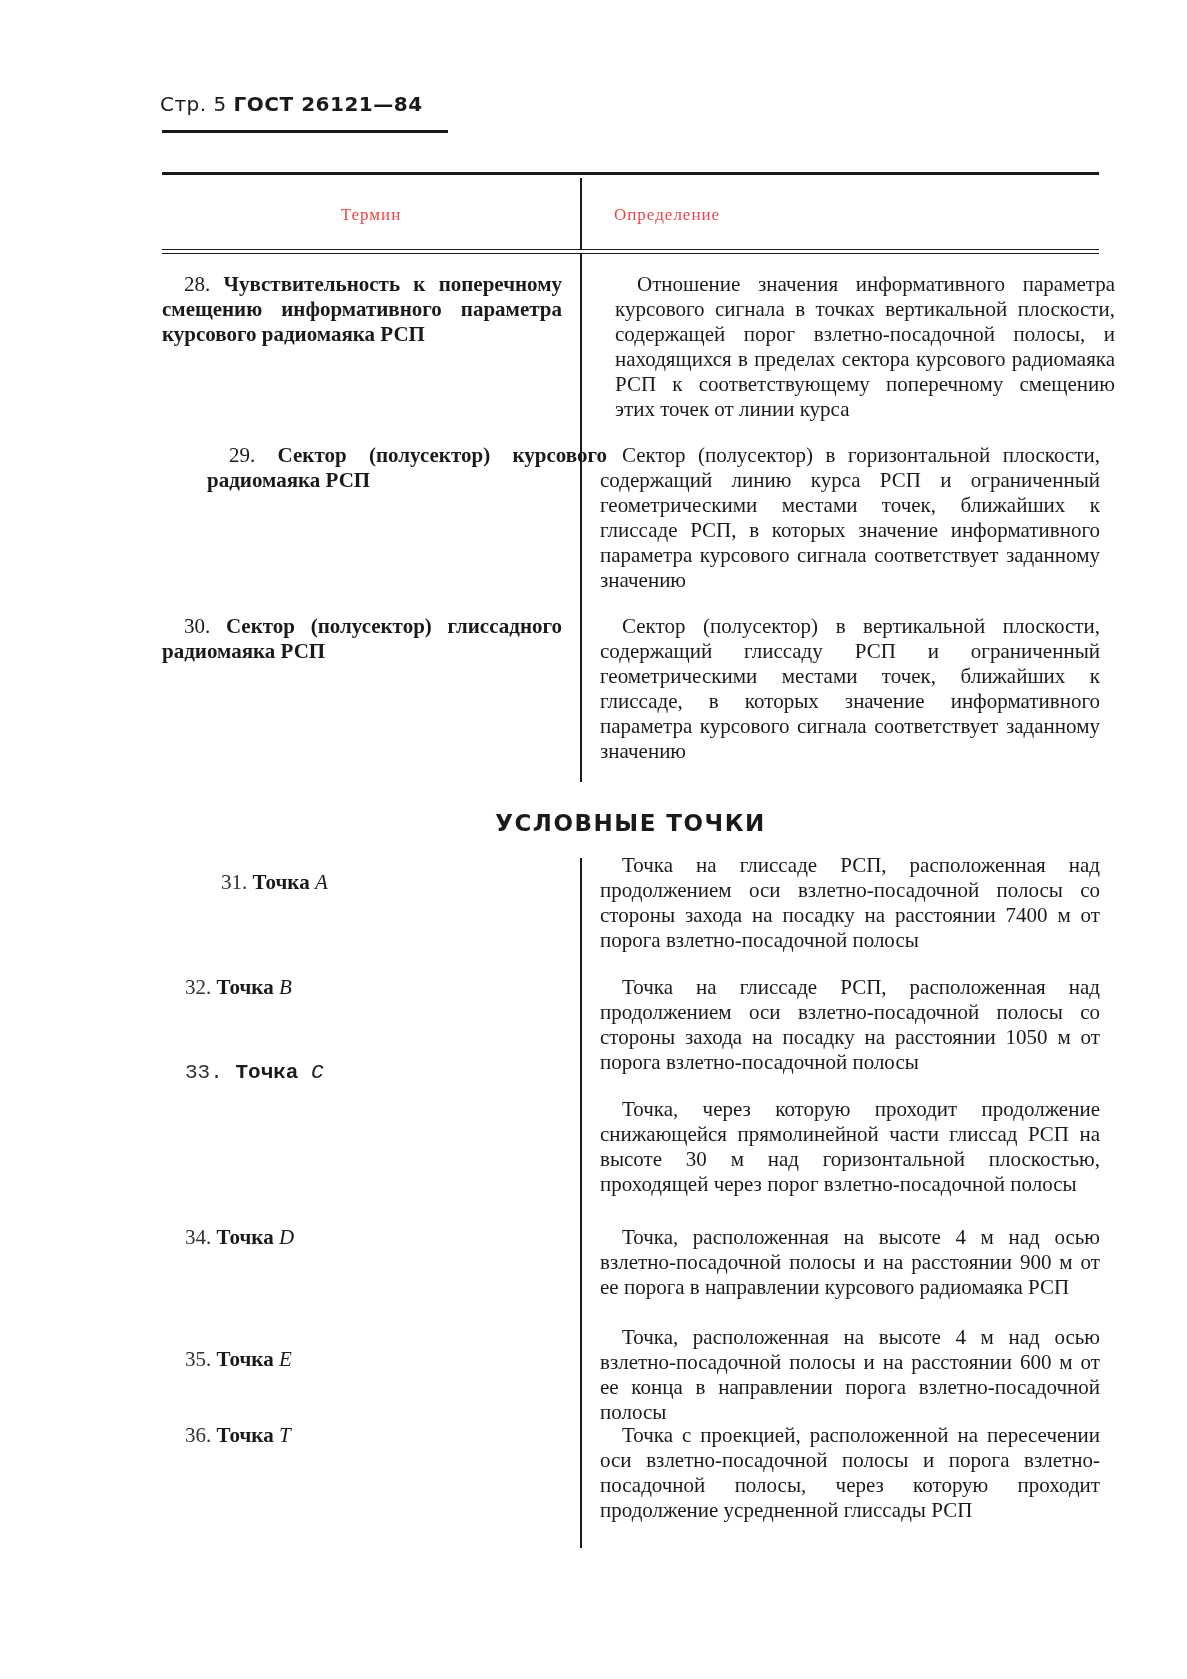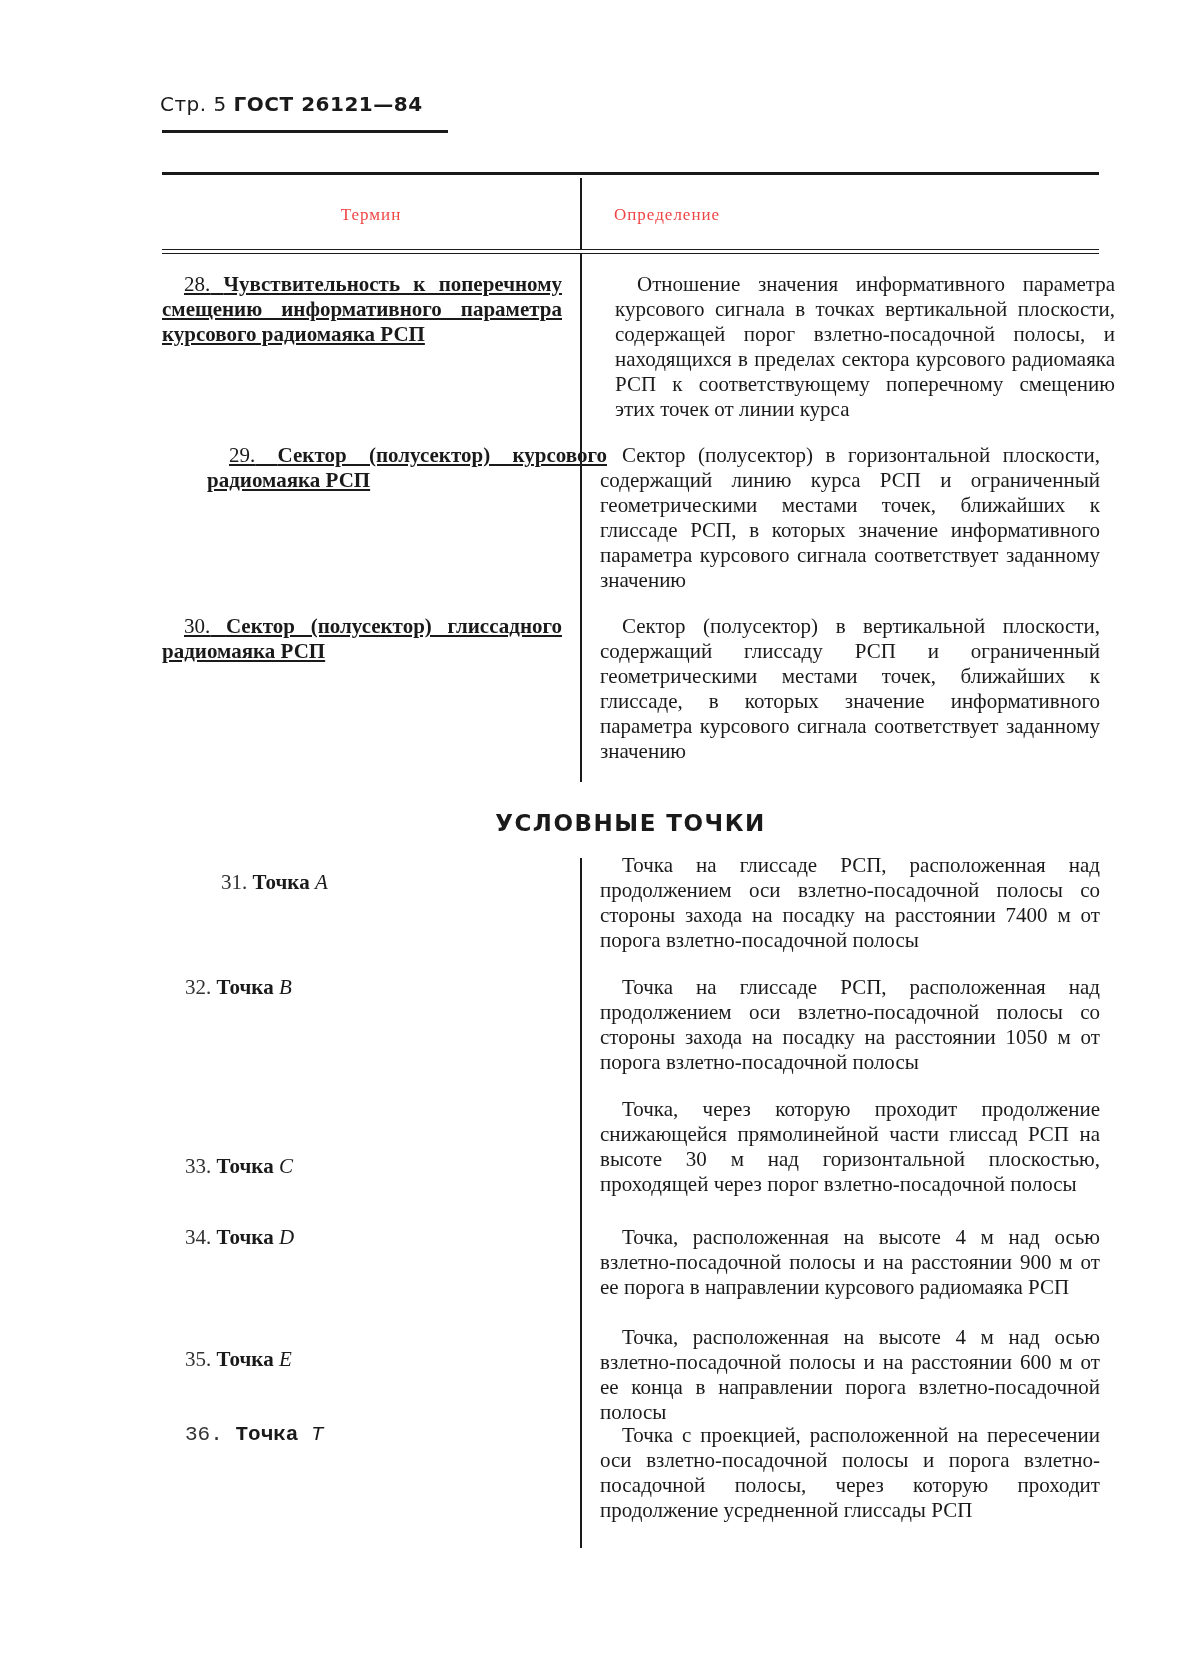--- a/index.html
+++ b/index.html
@@ -35,21 +35,21 @@
       position: absolute; left: 162px; top: 253px; width: 937px; height: 1px; background: #1a1a1a;
     }
     .col-divider-body1 {
       position: absolute; left: 580px; top: 254px; width: 2px; height: 528px; background: #1a1a1a;
     }
     .col-divider-body2 {
       position: absolute; left: 580px; top: 858px; width: 2px; height: 690px; background: #1a1a1a;
     }
     .term {
       position: absolute; left: 162px; width: 400px;
-      font-size: 21px; line-height: 25px; text-align: justify; text-decoration: underline;
+      font-size: 21px; line-height: 25px; text-align: justify;
     }
     .term .num { font-weight: normal; }
     .term .bold { font-weight: bold; }
     .term .syn { display: block; font-weight: normal; text-indent: 22px; }
     .term-first { text-indent: 22px; }
     .def {
       position: absolute; left: 600px; width: 500px;
       font-size: 21px; line-height: 25px; text-align: justify; text-indent: 22px;
     }
     .section-title {
@@ -111,39 +111,39 @@
 </div>
 <div class="def" style="top:853px;">Точка на глиссаде РСП, расположенная над продолжением оси взлетно-посадочной полосы со стороны захода на посадку на расстоянии 7400 м от порога взлетно-посадочной полосы</div>
 
 <div class="point" style="top:975px;">
   <span class="pnum">32.</span>
   <span class="plabel">Точка</span>
   <span class="pletter">B</span>
 </div>
 <div class="def" style="top:975px;">Точка на глиссаде РСП, расположенная над продолжением оси взлетно-посадочной полосы со стороны захода на посадку на расстоянии 1050 м от порога взлетно-посадочной полосы</div>
 
-<div class="point" style="top:1154px;">
+<div class="point" style="top:1061px;font-family:Liberation Mono, monospace;">
   <span class="pnum">33.</span>
   <span class="plabel">Точка</span>
   <span class="pletter">C</span>
 </div>
 <div class="def" style="top:1097px;">Точка, через которую проходит продолжение снижающейся прямолинейной части глиссад РСП на высоте 30 м над горизонтальной плоскостью, проходящей через порог взлетно-посадочной полосы</div>
 
 <div class="point" style="top:1225px;text-align:right;">
   <span class="pnum">34.</span>
   <span class="plabel">Точка</span>
   <span class="pletter">D</span>
 </div>
 <div class="def" style="top:1225px;">Точка, расположенная на высоте 4 м над осью взлетно-посадочной полосы и на расстоянии 900 м от ее порога в направлении курсового радиомаяка РСП</div>
 
 <div class="point" style="top:1325px;margin-top:22px;">
   <span class="pnum">35.</span>
   <span class="plabel">Точка</span>
   <span class="pletter">E</span>
 </div>
 <div class="def" style="top:1325px;">Точка, расположенная на высоте 4 м над осью взлетно-посадочной полосы и на расстоянии 600 м от ее конца в направлении порога взлетно-посадочной полосы</div>
 
-<div class="point" style="top:1423px;font-family:Liberation Mono, monospace;">
+<div class="point" style="top:1423px;">
   <span class="pnum">36.</span>
   <span class="plabel">Точка</span>
   <span class="pletter">T</span>
 </div>
 <div class="def" style="top:1423px;">Точка с проекцией, расположенной на пересечении оси взлетно-посадочной полосы и порога взлетно-посадочной полосы, через которую проходит продолжение усредненной глиссады РСП</div>
 
 </body></html>

